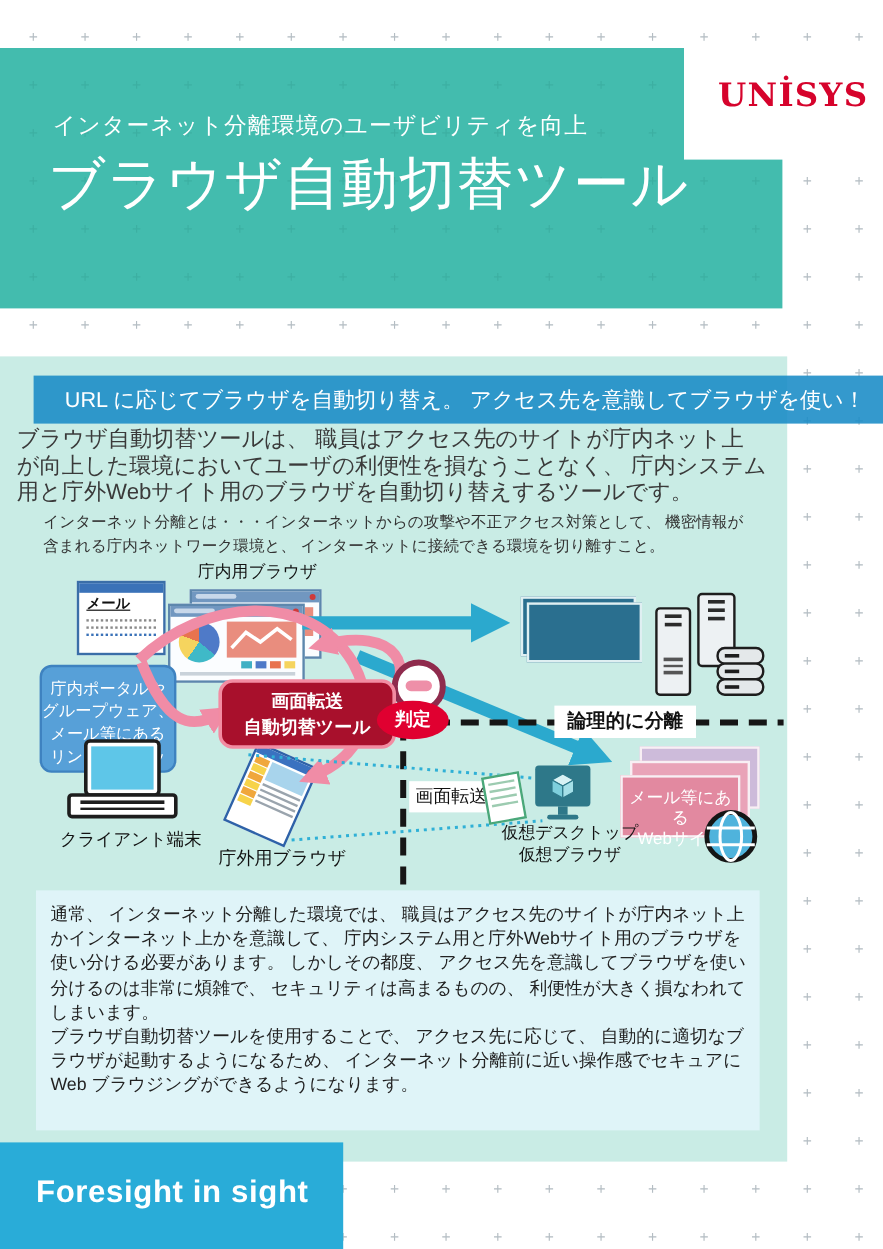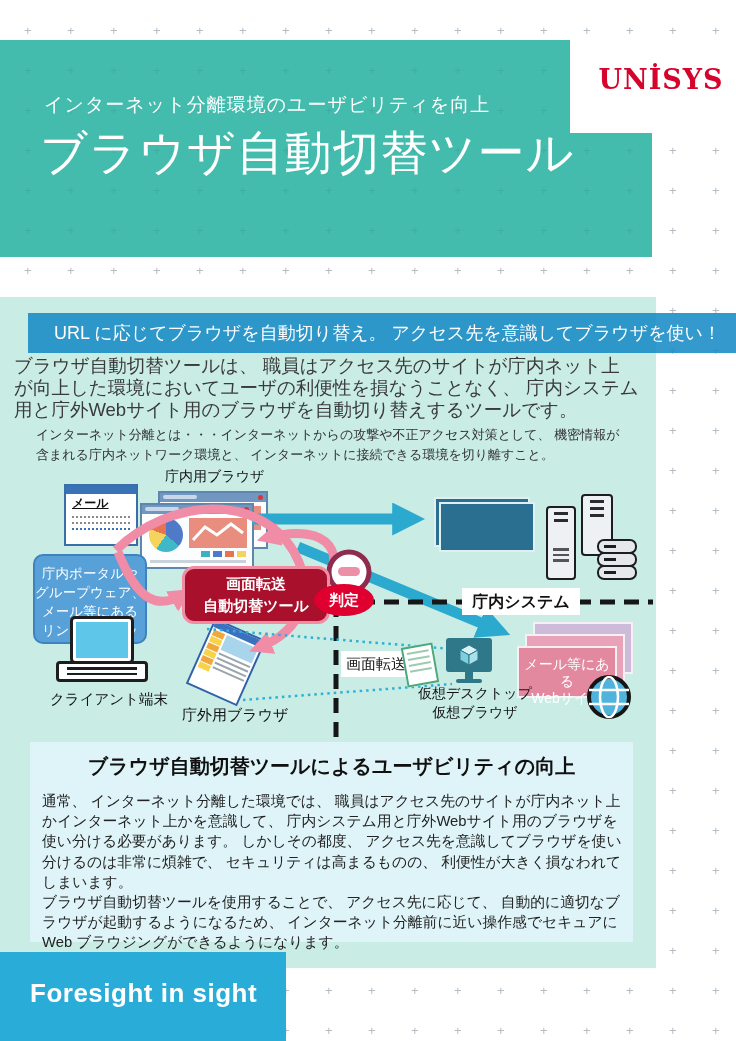--- a/index.html
+++ b/index.html
@@ -793,21 +793,21 @@
     <line x1="589" y1="690" x2="629" y2="690" stroke="#fff" stroke-width="2.5"></line>
     <line x1="589" y1="704" x2="629" y2="704" stroke="#fff" stroke-width="2.5"></line>
   </g>
 </svg>
 
 <div class="abs dz4" id="tool-box">
   <div>画面転送</div>
   <div>自動切替ツール</div>
 </div>
 <div class="abs dz5" id="judge">判定</div>
-<div class="abs dz4 chip" id="sep-chip">庁内システム</div>
+<div class="abs dz4 chip" id="sep-chip">論理的に分離</div>
 <div class="abs dz4 chip" id="transfer-chip">画面転送</div>
 <div class="abs dz4" id="doc-icon">
   <div class="dl"></div>
     <div class="dl"></div>
     <div class="dl"></div>
     <div class="dl"></div>
 </div>
 <div class="abs dz4" id="monitor">
   <div id="mon-screen">
     <svg width="22" height="22">
@@ -816,21 +816,20 @@
       <polygon points="20,6 11,11 11,21 20,16" fill="#A6E0E8" stroke="#2E7889" stroke-width="1"></polygon>
     </svg>
   </div>
   <div id="mon-neck"></div>
   <div id="mon-base"></div>
 </div>
 <div class="abs dz4 dlabel" id="lbl-virtual">仮想デスクトップ
 仮想ブラウザ</div>
 
 <div class="abs dz2" id="info-box">
-  <div id="info-heading">ブラウザ自動切替ツールによるユーザビリティの向上</div>
   <div id="info-body">通常、 インターネット分離した環境では、 職員はアクセス先のサイトが庁内ネット上
 かインターネット上かを意識して、 庁内システム用と庁外Webサイト用のブラウザを
 使い分ける必要があります。 しかしその都度、 アクセス先を意識してブラウザを使い
 分けるのは非常に煩雑で、 セキュリティは高まるものの、 利便性が大きく損なわれて
 しまいます。
 ブラウザ自動切替ツールを使用することで、 アクセス先に応じて、 自動的に適切なブ
 ラウザが起動するようになるため、 インターネット分離前に近い操作感でセキュアに
 Web ブラウジングができるようになります。</div>
 </div>
 

